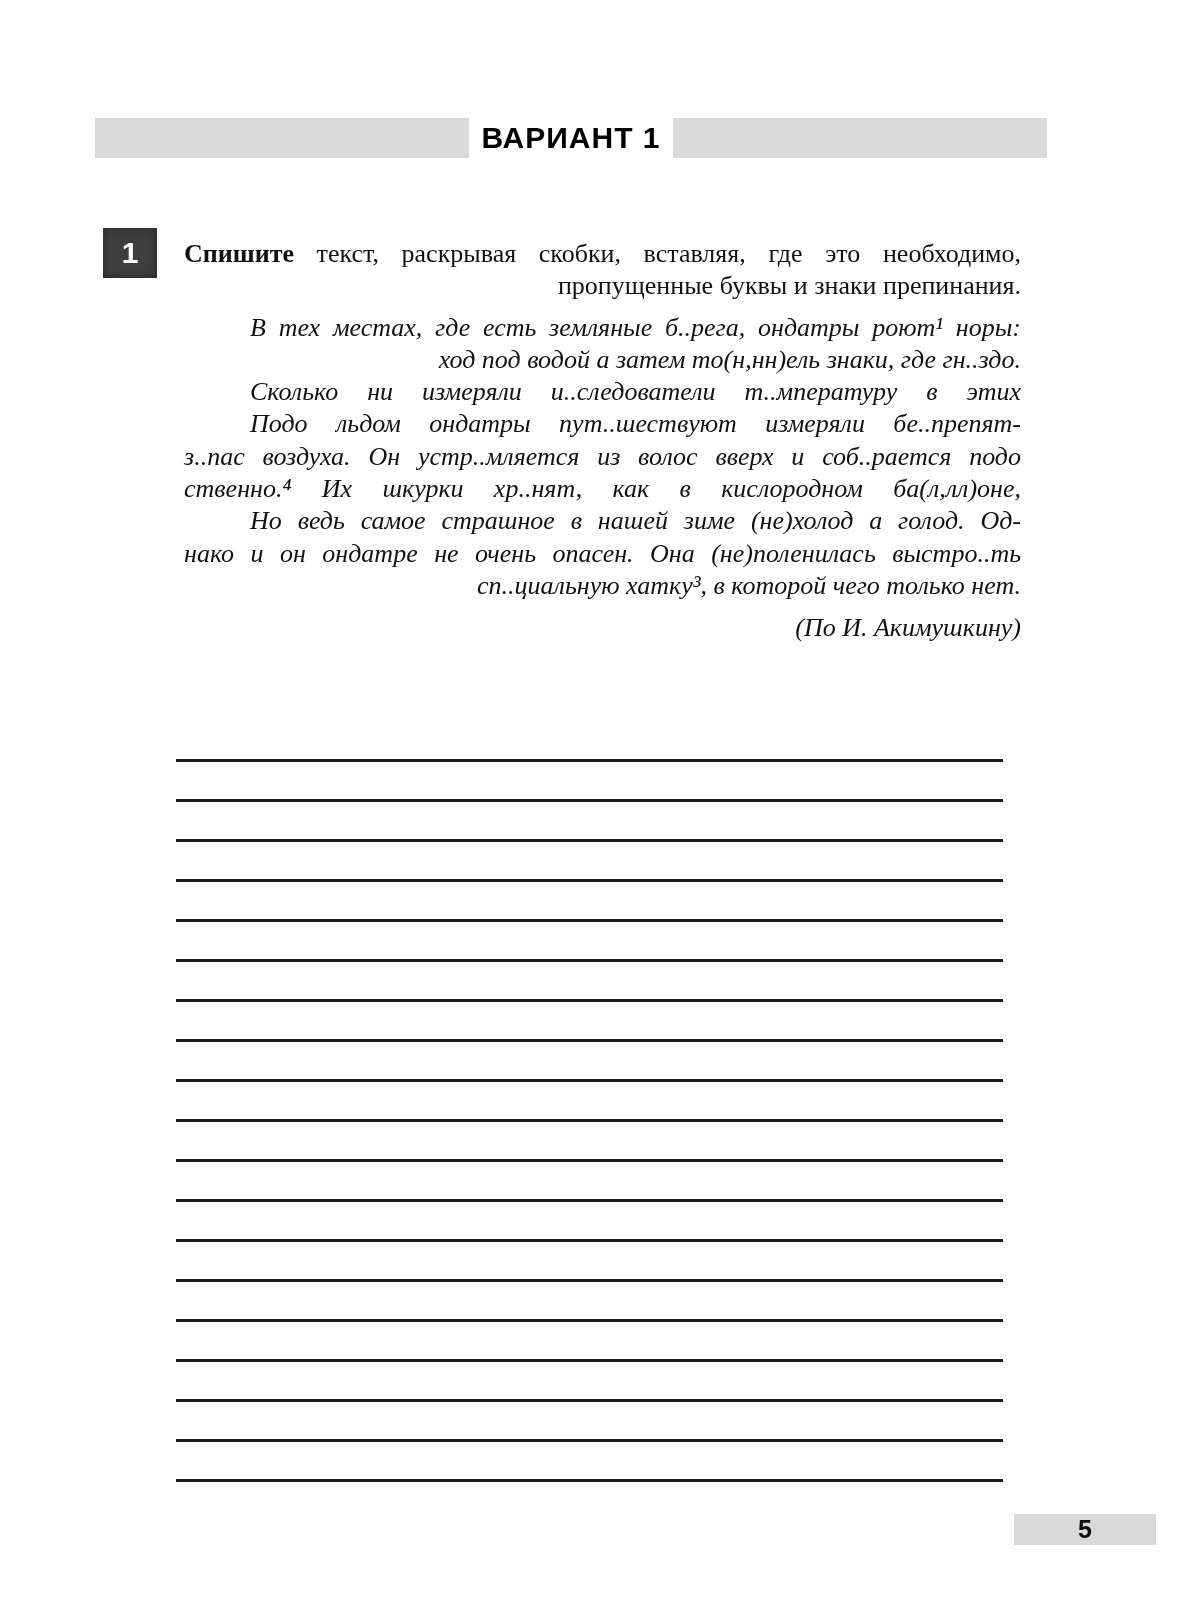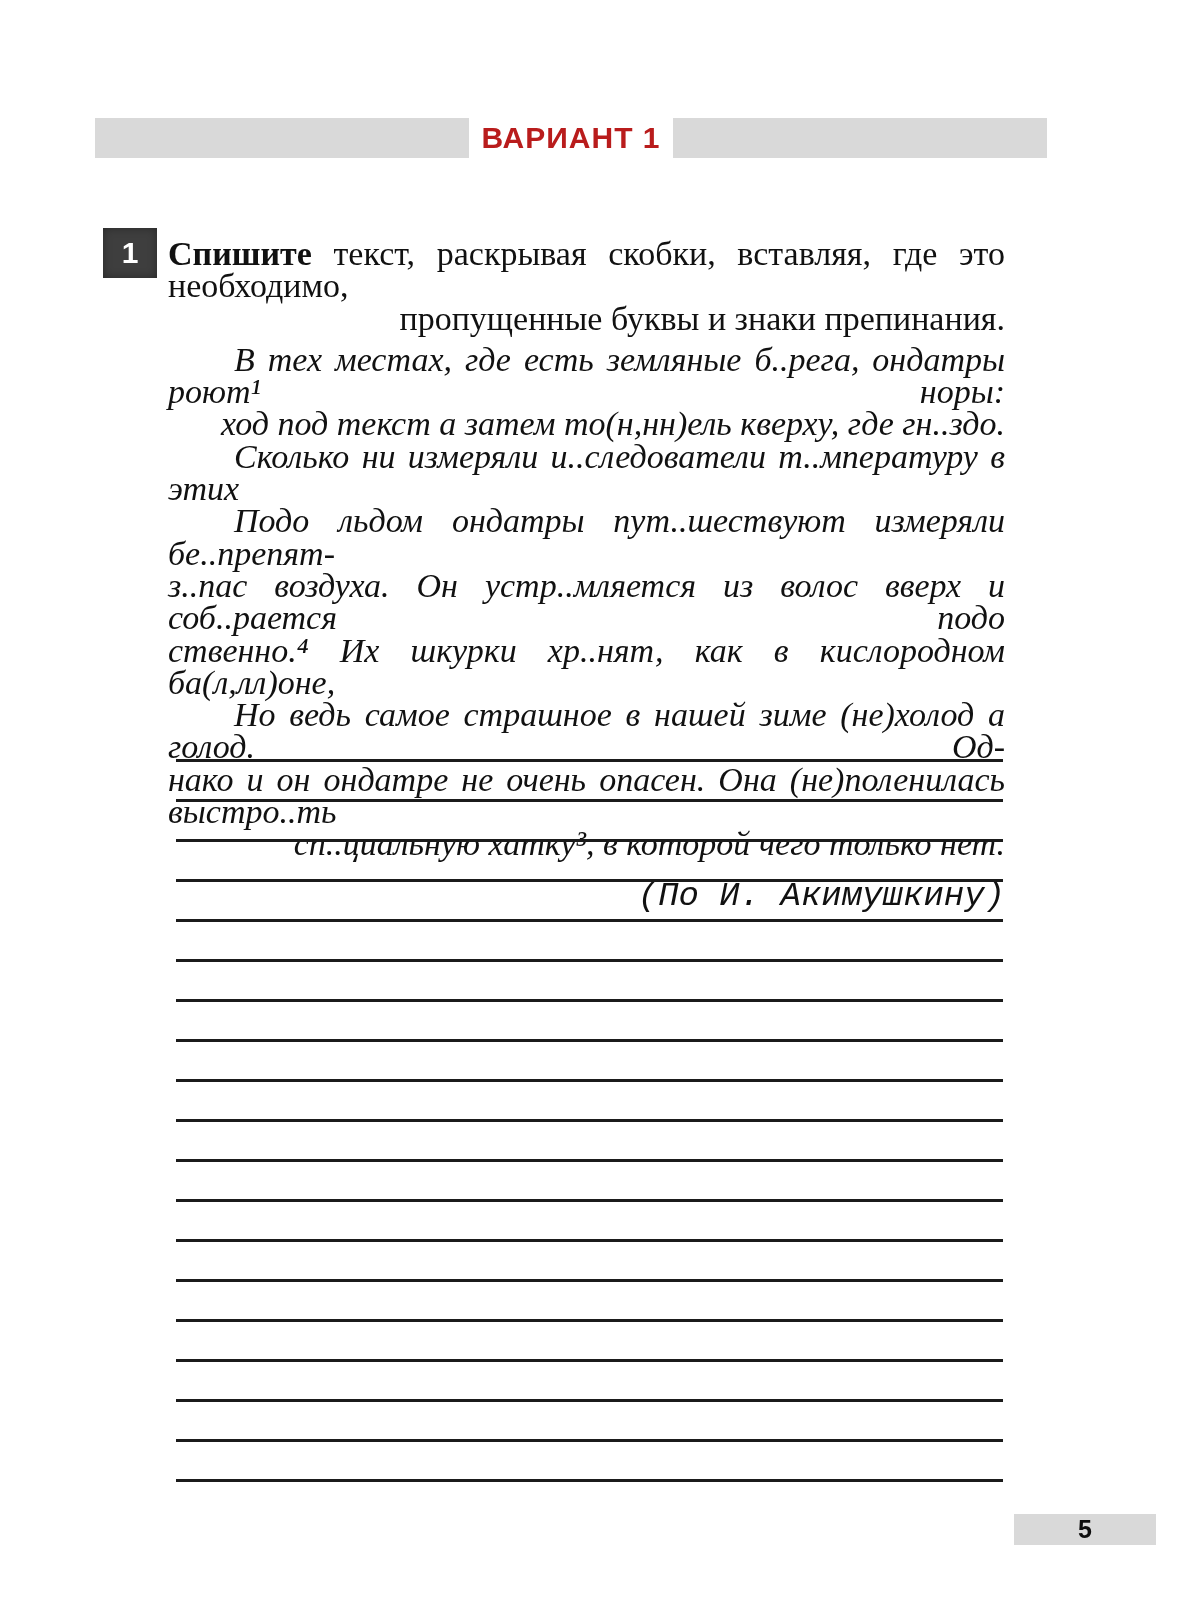--- a/index.html
+++ b/index.html
@@ -20,56 +20,55 @@
     width: 952px; height: 40px;
     display: flex; align-items: center;
   }
   .hbar { flex: 1; height: 40px; background: #d9d9d9; }
   .htitle {
     padding: 0 12px;
     font-family: "Liberation Sans", "DejaVu Sans", sans-serif;
     font-weight: 700;
     font-size: 30px;
     letter-spacing: 1px;
-    color: #b91c1c;
+    color: #000000;
     white-space: nowrap;
   }
 
   
   .task-num {
     position: absolute;
     left: 103px; top: 228px;
     width: 54px; height: 50px;
     background: #3e3e3e;
     color: #ffffff;
     font-family: "Liberation Sans", "DejaVu Sans", sans-serif;
     font-weight: 700;
     font-size: 30px;
     display: flex; align-items: center; justify-content: center;
     box-shadow: inset 0 0 10px rgba(0,0,0,0.35);
   }
 
   
   .text-block {
     position: absolute;
-    left: 168px; top: 238px;
+    left: 184px; top: 238px;
     width: 837px;
-    font-size: 34px;
+    font-size: 26px;
     line-height: 32.3px;
   }
   .tl { text-align: right; }
   .tl.just { text-align: justify; text-align-last: justify; }
   .tl.ind { text-indent: 66px; }
   .tl b { font-weight: 700; }
   .passage { margin-top: 9px; font-style: italic; }
   .attribution {
-    margin-top: 19px;
+    margin-top: 10px;
     text-align: right;
     font-style: italic;
-    font-family: Liberation Mono, monospace;
   }
 
   
   .answer-lines {
     position: absolute;
     left: 176px; top: 722px;
     width: 827px;
   }
   .aline {
     height: 40px;
@@ -102,21 +101,21 @@
   </div>
 
   <div class="task-num">1</div>
 
   <div class="text-block">
     <div class="tl just"><b>Спишите</b><span> текст, раскрывая скобки, вставляя, где это необходимо,</span></div>
     <div class="tl">пропущенные буквы и знаки препинания.</div>
 
     <div class="passage">
       <div class="tl just ind">В тех местах, где есть земляные б..рега, ондатры роют¹ норы:</div>
-      <div class="tl">ход под текст а затем то(н,нн)ель кверху, где гн..здо.</div>
+      <div class="tl">ход под водой а затем то(н,нн)ель знаки, где гн..здо.</div>
 
       <div class="tl just ind">Сколько ни измеряли и..следователи т..мпературу в этих</div>
 
       <div class="tl just ind">Подо льдом ондатры пут..шествуют измеряли бе..препят-</div>
       <div class="tl just">з..пас воздуха. Он устр..мляется из волос вверх и соб..рается подо</div>
       <div class="tl just">ственно.⁴ Их шкурки хр..нят, как в кислородном ба(л,лл)оне,</div>
 
       <div class="tl just ind">Но ведь самое страшное в нашей зиме (не)холод а голод. Од-</div>
       <div class="tl just">нако и он ондатре не очень опасен. Она (не)поленилась выстро..ть</div>
       <div class="tl">сп..циальную хатку³, в которой чего только нет.</div>

